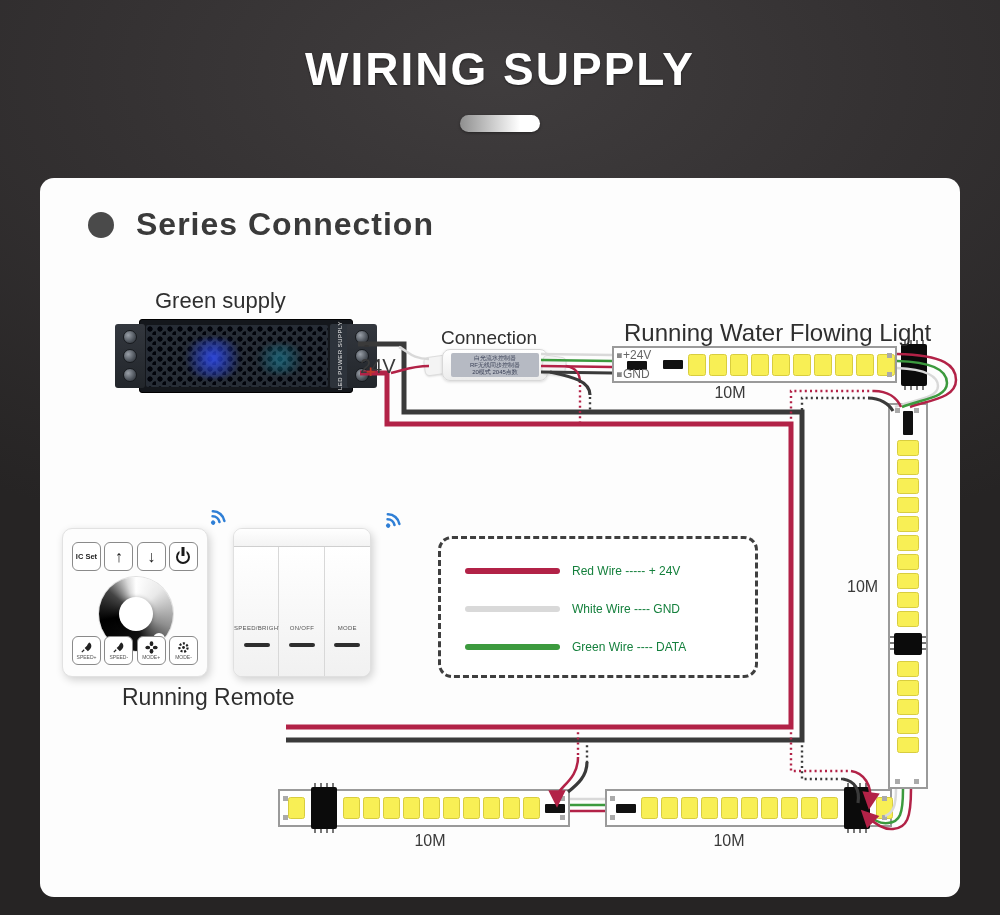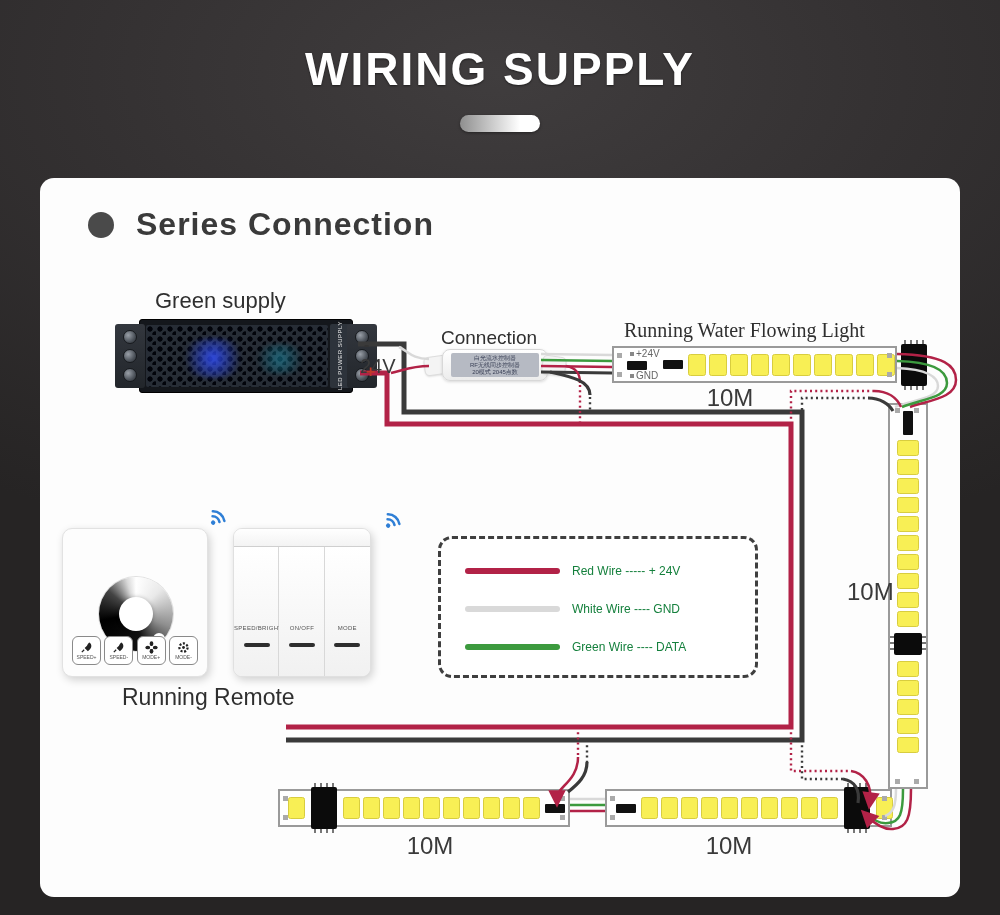--- a/index.html
+++ b/index.html
@@ -18,21 +18,21 @@
   .card { position:absolute; left:40px; top:178px; width:920px; height:719px;
           background:#fdfdfd; border-radius:14px; }
 
   .section-head { position:absolute; left:88px; top:206px; display:flex; align-items:center; gap:22px; z-index:2; }
   .bullet { width:26px; height:26px; border-radius:50%; background:#4a4a4a; }
   .section-title { font-size:32px; font-weight:600; color:#3a3a3a; letter-spacing:1px; }
 
   .lbl { position:absolute; color:#2f2f2f; z-index:4; }
   .lbl-psu        { left:155px; top:288px; font-size:22px; }
   .lbl-controller { left:441px; top:327px; font-size:19px; }
-  .lbl-running    { left:624px; top:319px; font-size:20px;font-family:Liberation Serif, serif; }
+  .lbl-running    { left:624px; top:319px; font-size:24px; }
   .lbl-remote     { left:122px; top:684px; font-size:23px; }
 
   
   .psu { position:absolute; left:115px; top:319px; width:262px; height:74px; z-index:2; }
   .psu-cap { position:absolute; top:5px; width:30px; height:64px; background:linear-gradient(180deg,#33373e,#22262b);
              border-radius:3px; display:flex; flex-direction:column; justify-content:space-around; align-items:center; padding:3px 0; }
   .psu-cap.left { left:0; } .psu-cap.right { right:0; }
   .screw { width:14px; height:14px; border-radius:50%;
            background:radial-gradient(circle at 35% 35%, #9aa0a8, #4c525a 60%, #2a2e33); border:1px solid #171a1e; }
   .psu-body { position:absolute; left:24px; top:0; width:214px; height:74px; background:#14171c; border-radius:3px;
@@ -94,26 +94,26 @@
   .ic-v { width:28px; height:22px; margin:3px 0; }
   .ic-v::before, .ic-v::after { content:""; position:absolute; top:3px; bottom:3px; width:4px;
         background:repeating-linear-gradient(180deg,#777 0 2px, transparent 2px 6px); }
   .ic-v::before { left:-4px; } .ic-v::after { right:-4px; }
 
   .bar { background:#111; border-radius:1px; flex:none; }
   .strip-h .bar { width:20px; height:9px; margin:0 2px; }
   .strip-v .bar { width:10px; height:24px; margin-bottom:2px; }
 
   .strip-head { position:relative; width:42px; height:100%; flex:none; }
-  .mark { position:absolute; left:14px; font-size:10px; color:#666; white-space:nowrap; }
+  .mark { position:absolute; left:1px; font-size:12px; color:#666; white-space:nowrap; }
   .mark::before { content:""; display:inline-block; width:4px; height:4px; background:#888; margin-right:2px; vertical-align:middle; }
   .mark-plus { top:0px; } .mark-gnd { bottom:0px; }
   .strip-head .bar { position:absolute; left:9px; top:13px; }
 
-  .len-label { position:absolute; font-size:24px; color:#3a3a3a; z-index:4; }
+  .len-label { position:absolute; font-size:16px; color:#3a3a3a; z-index:4; }
   #len-top  { left:698px; top:384px; width:64px; text-align:center; }
   #len-vert { left:847px; top:578px; }
   #len-bl   { left:398px; top:832px; width:64px; text-align:center; }
   #len-bm   { left:697px; top:832px; width:64px; text-align:center; }
 
   
   .legend { position:absolute; left:438px; top:536px; width:320px; height:142px; z-index:2;
             border:3px dashed #3f3f3f; border-radius:14px; padding:13px 0 0 24px; background:#fff; }
   .legend-row { display:flex; align-items:center; height:38px; }
   .swatch { width:95px; height:6px; border-radius:3px; margin-right:12px; flex:none; }
@@ -301,20 +301,34 @@
       <div class="swatch" style="background: rgb(217, 217, 217);"></div>
       <span>White Wire ---- GND</span>
     </div>
     <div class="legend-row">
       <div class="swatch" style="background: rgb(60, 154, 62);"></div>
       <span>Green Wire ---- DATA</span>
     </div>
   </div>
 
   <div class="remote-touch">
+    <div class="rt-row top">
+      <div class="rt-btn">
+          <span class="t">IC Set</span>
+        </div>
+      <div class="rt-btn">
+          <span class="arrow">↑</span>
+        </div>
+      <div class="rt-btn">
+          <span class="arrow">↓</span>
+        </div>
+      <div class="rt-btn">
+          <span class="pwr"></span>
+        </div>
+    </div>
     <div class="dial"></div>
     <div class="rt-row bottom">
       <div class="rt-btn">
         <svg width="13" height="13" viewBox="0 0 14 14">
             <path d="M10 1.5 C12.5 3 13 6 11 8.5 L8.5 11 L5 7.5 L7.5 5 C8.5 3 9 2.2 10 1.5 Z" fill="#222"></path>
             <path d="M4.5 9.5 L2 12" stroke="#222" stroke-width="1.4" fill="none"></path>
           </svg>
         <span class="mini">SPEED+</span>
       </div>
       <div class="rt-btn">

